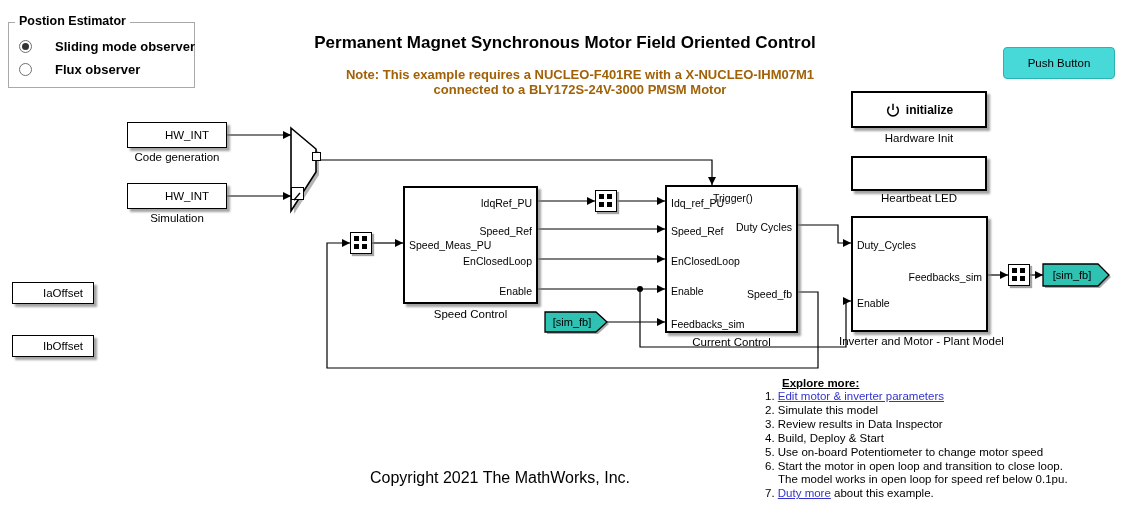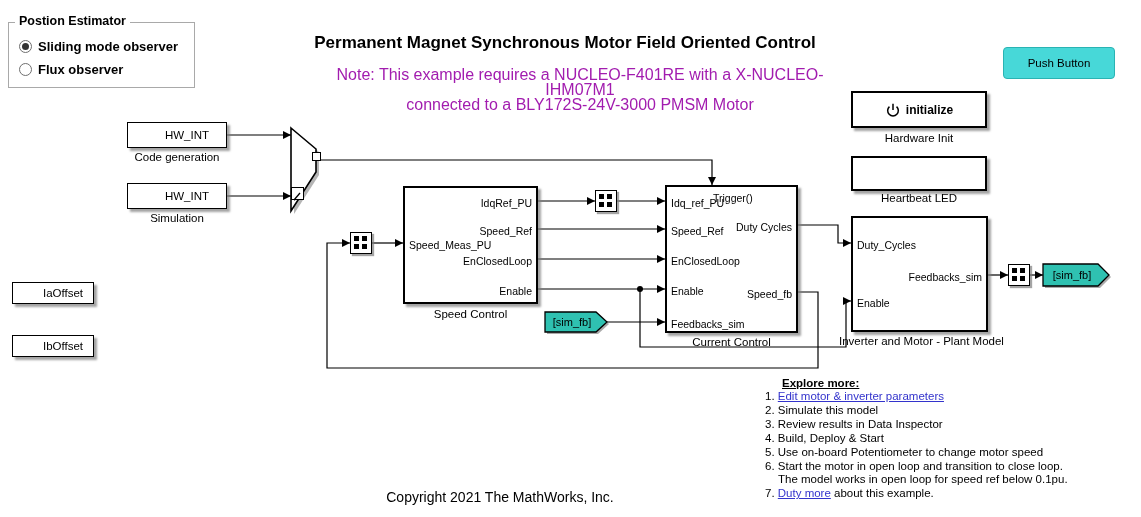--- a/index.html
+++ b/index.html
@@ -10,40 +10,40 @@
          box-shadow:3px 3px 2px rgba(125,125,125,.7);z-index:2;}
   .thin{border-width:1.5px;}
   .center{display:flex;align-items:center;justify-content:center;}
   .blocktext{font-size:11.5px;padding-left:20px;}
   .port{position:absolute;font-size:10.5px;line-height:12px;white-space:nowrap;z-index:3;}
   .port.in{left:4px;}
   .port.out{right:4px;text-align:right;}
   .sublabel{position:absolute;font-size:11.5px;text-align:center;white-space:nowrap;z-index:2;}
   .panel{position:absolute;left:8px;top:22px;width:185px;height:64px;border:1px solid #a9a9a9;z-index:2;background:#fff;}
   .panel-title{position:absolute;top:-9px;left:6px;background:#fff;padding:0 4px;font-size:12.5px;font-weight:bold;white-space:nowrap;}
-  .radio-row{position:absolute;left:10px;display:flex;align-items:center;gap:6px;cursor:default;}
+  .radio-row{position:absolute;left:10px;display:flex;align-items:center;gap:23px;cursor:default;}
   .radio{width:13px;height:13px;border:1px solid #6f6f6f;border-radius:50%;background:#fff;position:relative;box-sizing:border-box;flex:0 0 auto;}
   .radio.selected::after{content:"";position:absolute;left:2px;top:2px;right:2px;bottom:2px;background:#333;border-radius:50%;}
   .radio-label{font-size:13px;font-weight:bold;white-space:nowrap;}
   .title{position:absolute;left:250px;top:33px;width:630px;text-align:center;font-size:17px;font-weight:bold;z-index:2;}
-  .note{position:absolute;left:330px;top:67px;width:500px;text-align:center;color:#a21caf;font-weight:normal;font-size:16px;line-height:15px;z-index:2;}
+  .note{position:absolute;left:330px;top:67px;width:500px;text-align:center;color:#a16207;font-weight:bold;font-size:13px;line-height:15px;z-index:2;}
   .pushbtn{position:absolute;left:1003px;top:47px;width:110px;height:30px;background:#47d8d8;border:1px solid #2ab3b3;
            border-radius:4px;display:flex;align-items:center;justify-content:center;font-size:11.5px;z-index:2;cursor:pointer;}
   .gridblk{position:absolute;width:22px;height:22px;box-sizing:border-box;background:#fff;border:1.5px solid #000;
            box-shadow:2px 2px 1px rgba(125,125,125,.7);z-index:2;}
   .gridblk .sq{position:absolute;width:5px;height:5px;background:#000;}
   .tinybox{position:absolute;left:312px;top:152px;width:9px;height:9px;background:#fff;border:1px solid #000;box-sizing:border-box;z-index:2;}
   .badgebox{position:absolute;left:291px;top:187px;width:13px;height:13px;background:#fff;border:1px solid #000;box-sizing:border-box;z-index:3;}
   .tagtext{position:absolute;z-index:3;font-size:11px;text-align:center;}
   .explore{position:absolute;left:765px;top:376px;width:370px;z-index:2;}
   .exp-title{font-size:11.5px;font-weight:bold;text-decoration:underline;line-height:14px;padding-left:17px;}
   .exp-line{font-size:11.5px;line-height:13.9px;}
   .exp-line.indent{padding-left:13px;}
   .lnk{color:#3333cc;text-decoration:underline;cursor:pointer;}
-  .copyright{position:absolute;left:340px;top:489px;width:320px;text-align:center;font-size:14px;z-index:2;}
+  .copyright{position:absolute;left:340px;top:469px;width:320px;text-align:center;font-size:16px;z-index:2;}
 </style>
 </head>
 <body>
 
 <div class="canvas">
 
   <svg class="wires" width="1141" height="517" viewBox="0 0 1141 517">
     <g stroke="#000" stroke-width="1.2" fill="none">
       <polyline points="227,135 291,135"></polyline>
       <polyline points="227,196 291,196"></polyline>

